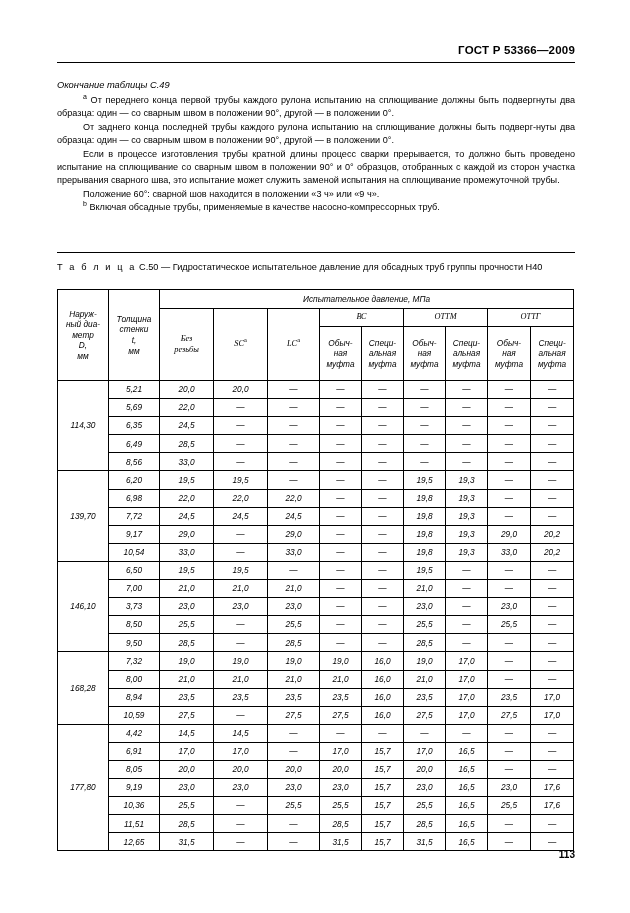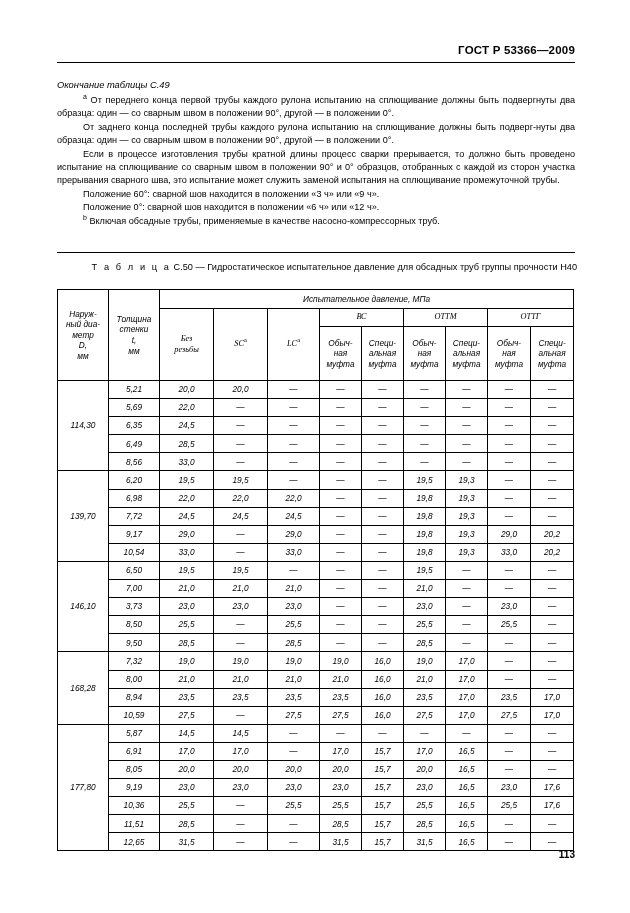--- a/index.html
+++ b/index.html
@@ -87,21 +87,20 @@
   }
 
   
   .table-caption {
     position: absolute;
     top: 262px;
     left: 57px;
     width: 520px;
     font-size: 9.2px;
     white-space: nowrap;
-    text-align: right;
   }
   .table-caption .tlabel {
     letter-spacing: 2.1px;
   }
 
   
   .tbl-wrap {
     position: absolute;
     top: 289px;
     left: 57px;
@@ -163,21 +162,20 @@
   <div class="doc-header">ГОСТ Р 53366—2009</div>
   <div class="header-rule"></div>
 
   <div class="cont-caption">Окончание таблицы С.49</div>
 
   <div class="notes">
     <p class="indent"><sup class="fn">a</sup> <span>От переднего конца первой трубы каждого  рулона  испытанию  на сплющивание  должны  быть подвергнуты два образца:  один — со сварным швом  в положении 90°,  другой — в положении 0°.</span></p>
     <p class="indent"><span>От заднего конца последней трубы каждого рулона испытанию на сплющивание должны быть подверг-нуты два образца:  один — со сварным швом в положении 90°,  другой — в положении 0°.</span></p>
     <p class="indent"><span>Если в процессе изготовления трубы кратной длины процесс сварки прерывается, то должно быть проведено испытание на сплющивание со сварным швом в положении 90° и 0° образцов, отобранных  с каждой из сторон участка прерывания сварного шва, это испытание может служить заменой испытания на сплющивание промежуточной трубы.</span></p>
     <p class="indent last-of-para"><span>Положение 60°: сварной шов находится в положении «3 ч» или «9 ч».</span></p>
-    <p class="indent last-of-para"><span>Положение 0°: сварной шов находится в положении «6 ч» или «12 ч».</span></p>
     <p class="indent last-of-para"><sup class="fn">b</sup> <span>Включая обсадные трубы, применяемые в качестве насосно-компрессорных труб.</span></p>
   </div>
 
   <div class="notes-rule"></div>
 
   <div class="table-caption">
     <span class="tlabel">Т а б л и ц а</span>
     <span>С.50</span>
     <span>—</span>
     <span>Гидростатическое испытательное давление для обсадных труб группы прочности  Н40</span>
@@ -449,21 +447,21 @@
             <td class="cell">27,5</td>
             <td class="cell">27,5</td>
             <td class="cell">16,0</td>
             <td class="cell">27,5</td>
             <td class="cell">17,0</td>
             <td class="cell">27,5</td>
             <td class="cell">17,0</td>
           </tr>
           <tr>
             <td class="cell od" rowspan="7">177,80</td>
-            <td class="cell">5,87</td>
+            <td class="cell">4,42</td>
             <td class="cell">14,5</td>
             <td class="cell">14,5</td>
             <td class="cell dash">—</td>
             <td class="cell dash">—</td>
             <td class="cell dash">—</td>
             <td class="cell dash">—</td>
             <td class="cell dash">—</td>
             <td class="cell dash">—</td>
             <td class="cell dash">—</td>
           </tr>

